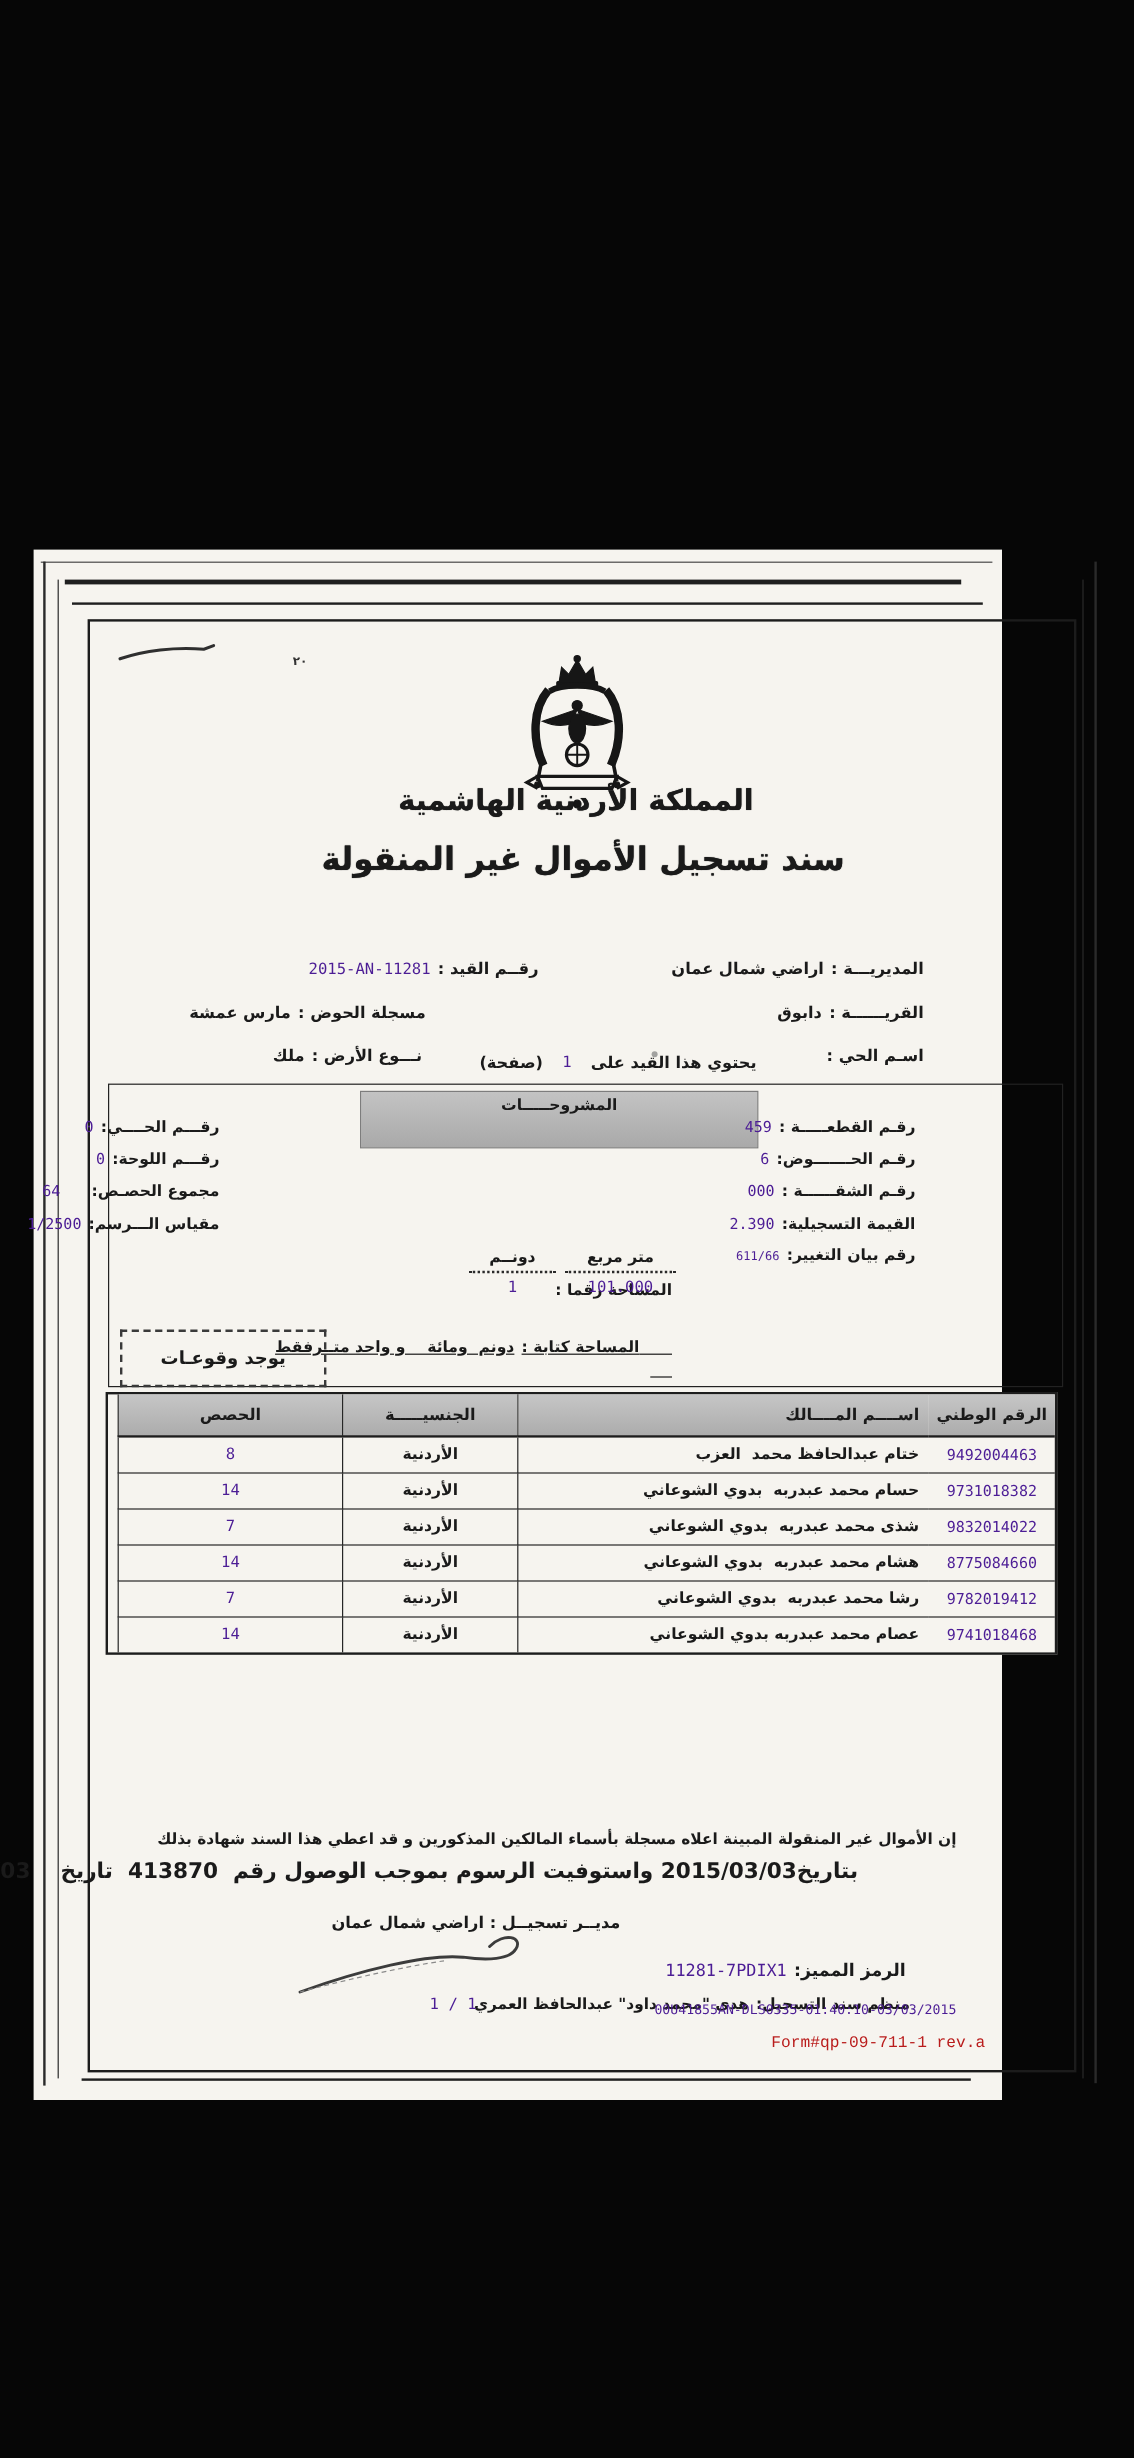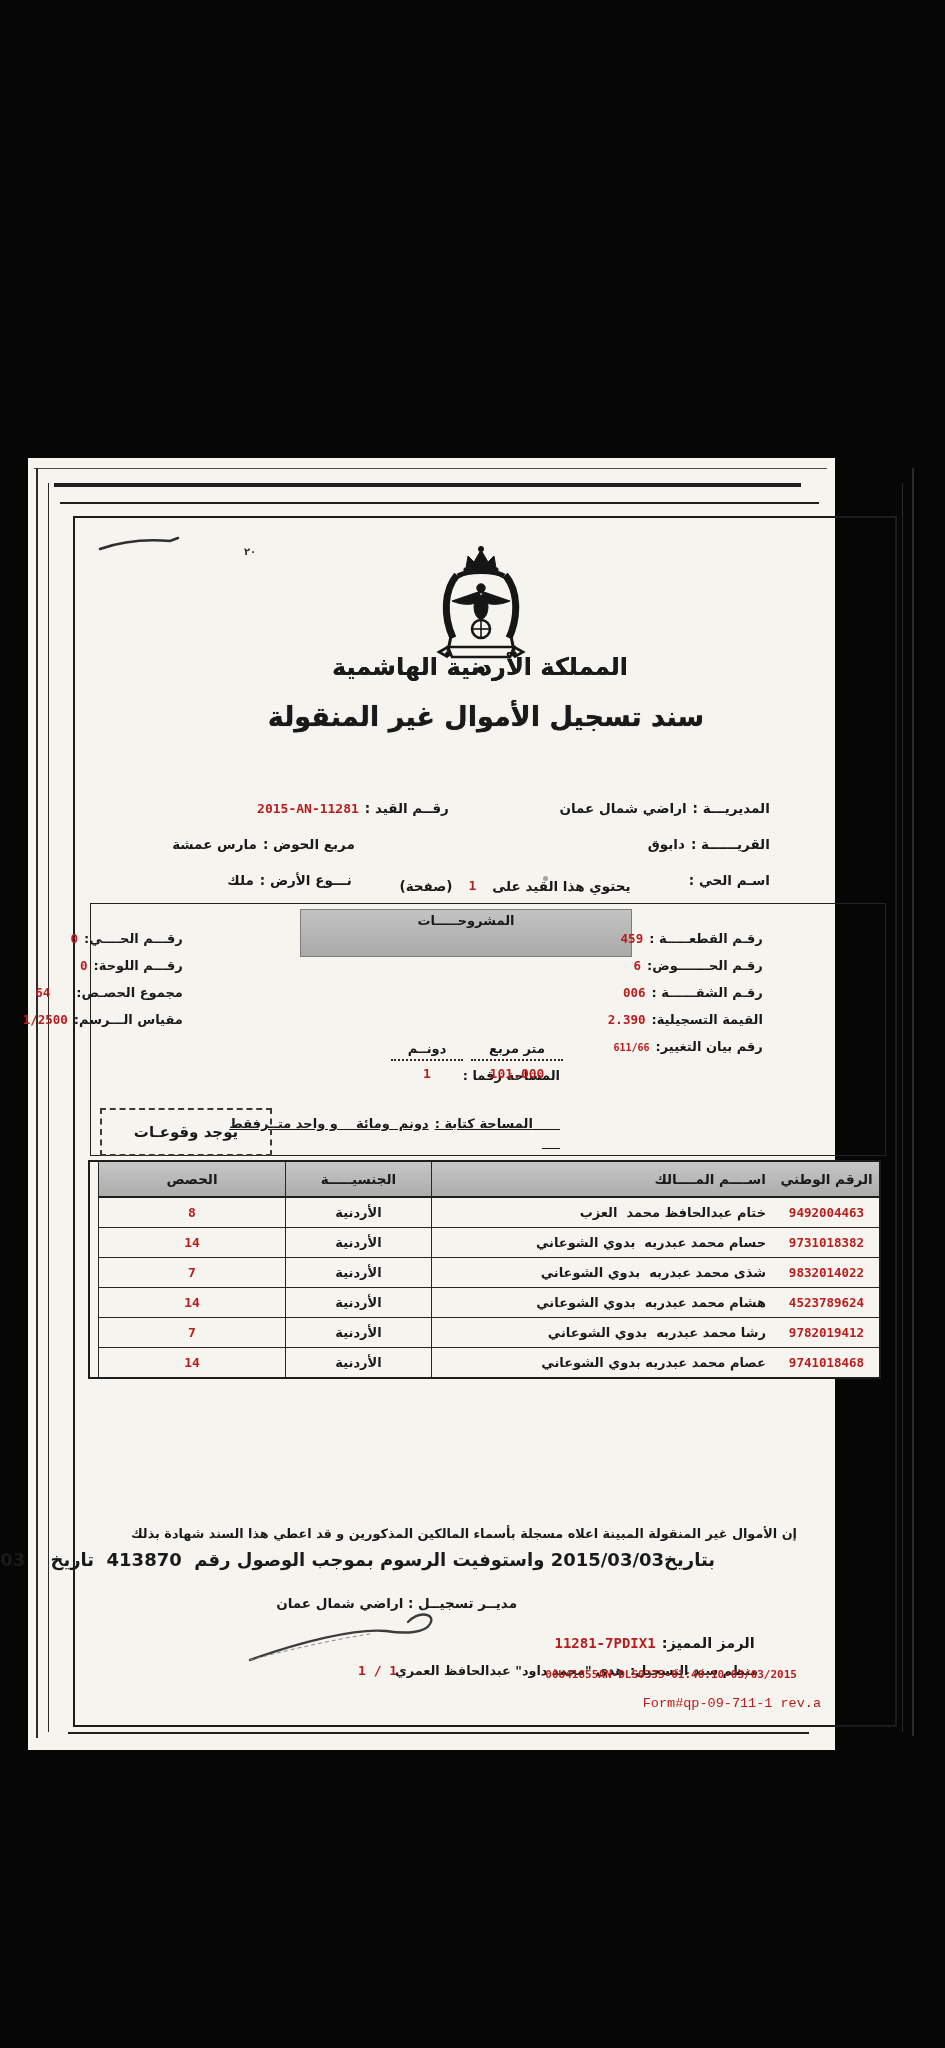--- a/index.html
+++ b/index.html
@@ -1,21 +1,21 @@
 <!DOCTYPE html>
 <html lang="ar"><head>
 <meta charset="utf-8">
 <style>
   html,body{margin:0;padding:0;background:#000;}
   .canvas{position:relative;width:945px;height:2048px;background:#060606;overflow:hidden;
           font-family:"DejaVu Sans",sans-serif;}
   .page{position:absolute;left:28px;top:458px;width:807px;height:1292px;background:#f6f4ef;}
   .abs{position:absolute;}
   .ar{font-family:"DejaVu Sans",sans-serif;font-weight:700;color:#1a1a1a;direction:rtl;white-space:pre;}
-  .mono{font-family:"DejaVu Sans Mono",monospace;font-weight:700;color:#b91c1c;direction:ltr;unicode-bidi:isolate;}
+  .mono{font-family:"DejaVu Sans Mono",monospace;font-weight:400;color:#4c1d95;direction:ltr;unicode-bidi:isolate;}
   .hline{position:absolute;background:#1f1f1f;}
   .vline{position:absolute;background:#2a2a2a;}
   .innerframe{position:absolute;left:45px;top:58px;width:820px;height:1207px;border:2px solid #1c1c1c;}
   .fieldrow{position:absolute;font-size:13.5px;line-height:19px;}
   .fieldrow .v{margin-right:6px;}
   .graybar{position:absolute;background:linear-gradient(180deg,#c3c3c3,#a9a9a9);border:1px solid #7d7d7d;
            text-align:center;}
   .dottedu{border-bottom:2px dotted #2a2a2a;padding-bottom:3px;text-align:center;}
   .stampbox{position:absolute;border:2.5px dashed #3a3a3a;display:flex;align-items:center;justify-content:center;}
   .otable{position:absolute;left:60px;top:702px;width:789px;direction:rtl;border:2px solid #1d1d1d;
@@ -86,21 +86,21 @@
       <span>المديريـــة :</span><span class="v">اراضي شمال عمان</span>
     </div>
     <div class="fieldrow ar abs" style="right:37px;top:394px;">
       <span>اسـم الحي :</span><span class="v"></span>
     </div>
 
     <div class="fieldrow ar abs" style="right:358px;top:322px;">
       <span>رقــم القيد :</span><span class="v mono" style="font-size:13px;">2015-AN-11281</span>
     </div>
     <div class="fieldrow ar abs" style="right:452px;top:358px;">
-      <span>مربع الحوض :</span><span class="v">مارس عمشة</span>
+      <span>مسجلة الحوض :</span><span class="v">مارس عمشة</span>
     </div>
     <div class="fieldrow ar abs" style="right:455px;top:394px;">
       <span>نـــوع الأرض :</span><span class="v">ملك</span>
     </div>
 
     <div class="abs ar" style="left:487px;top:420px;transform:translateX(-50%);font-size:13.5px;display:flex;direction:rtl;gap:16px;">
       <span>يحتوي هذا القيد على</span>
       <span class="mono" style="font-size:13px;">1</span>
       <span>(صفحة)</span>
     </div>
@@ -111,21 +111,21 @@
       <span class="ar" style="font-size:13px;line-height:20px;">المشروحـــــات</span>
     </div>
 
     <div class="fieldrow ar abs" style="right:45px;top:452px;font-size:13px;">
       <span>رقـم القطعـــــة :</span><span class="v mono" style="font-size:12.5px;">459</span>
     </div>
     <div class="fieldrow ar abs" style="right:45px;top:479px;font-size:13px;">
       <span>رقـم الحـــــــوض:</span><span class="v mono" style="font-size:12.5px;">6</span>
     </div>
     <div class="fieldrow ar abs" style="right:45px;top:506px;font-size:13px;">
-      <span>رقـم الشقــــــة :</span><span class="v mono" style="font-size:12.5px;">006</span>
+      <span>رقـم الشقــــــة :</span><span class="v mono" style="font-size:12.5px;">000</span>
     </div>
     <div class="fieldrow ar abs" style="right:45px;top:533px;font-size:13px;">
       <span>القيمة التسجيلية:</span><span class="v mono" style="font-size:12.5px;">2.390</span>
     </div>
     <div class="fieldrow ar abs" style="right:45px;top:560px;font-size:13px;">
       <span>رقم بيان التغيير:</span><span class="v mono" style="font-size:10px;">611/66</span>
     </div>
 
     <div class="fieldrow ar abs" style="right:625px;top:452px;font-size:13px;">
       <span>رقـــم الحــــي:</span><span class="v mono" style="font-size:12.5px;">0</span>
@@ -167,21 +167,21 @@
       <div class="cell mono ctr" style="font-size:12.5px;">9731018382</div>
       <div class="cell ar cin nstart">حسام محمد عبدربه  بدوي الشوعاني</div>
       <div class="cell ar cin ctr">الأردنية</div>
       <div class="cell mono cin ctr">14</div>
 
       <div class="cell mono ctr" style="font-size:12.5px;">9832014022</div>
       <div class="cell ar cin nstart">شذى محمد عبدربه  بدوي الشوعاني</div>
       <div class="cell ar cin ctr">الأردنية</div>
       <div class="cell mono cin ctr">7</div>
 
-      <div class="cell mono ctr" style="font-size:12.5px;">4523789624</div>
+      <div class="cell mono ctr" style="font-size:12.5px;">8775084660</div>
       <div class="cell ar cin nstart">هشام محمد عبدربه  بدوي الشوعاني</div>
       <div class="cell ar cin ctr">الأردنية</div>
       <div class="cell mono cin ctr">14</div>
 
       <div class="cell mono ctr" style="font-size:12.5px;">9782019412</div>
       <div class="cell ar cin nstart">رشا محمد عبدربه  بدوي الشوعاني</div>
       <div class="cell ar cin ctr">الأردنية</div>
       <div class="cell mono cin ctr">7</div>
 
       <div class="cell mono ctr last" style="font-size:12.5px;">9741018468</div>

